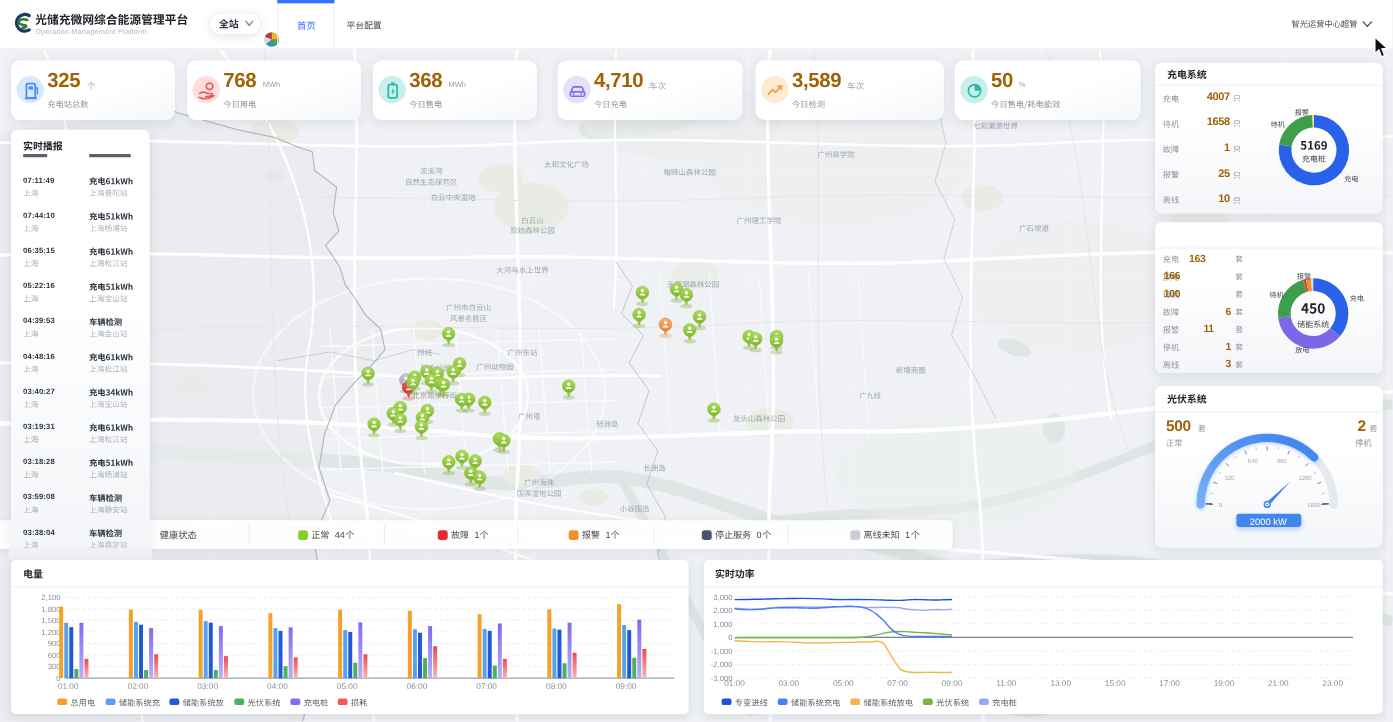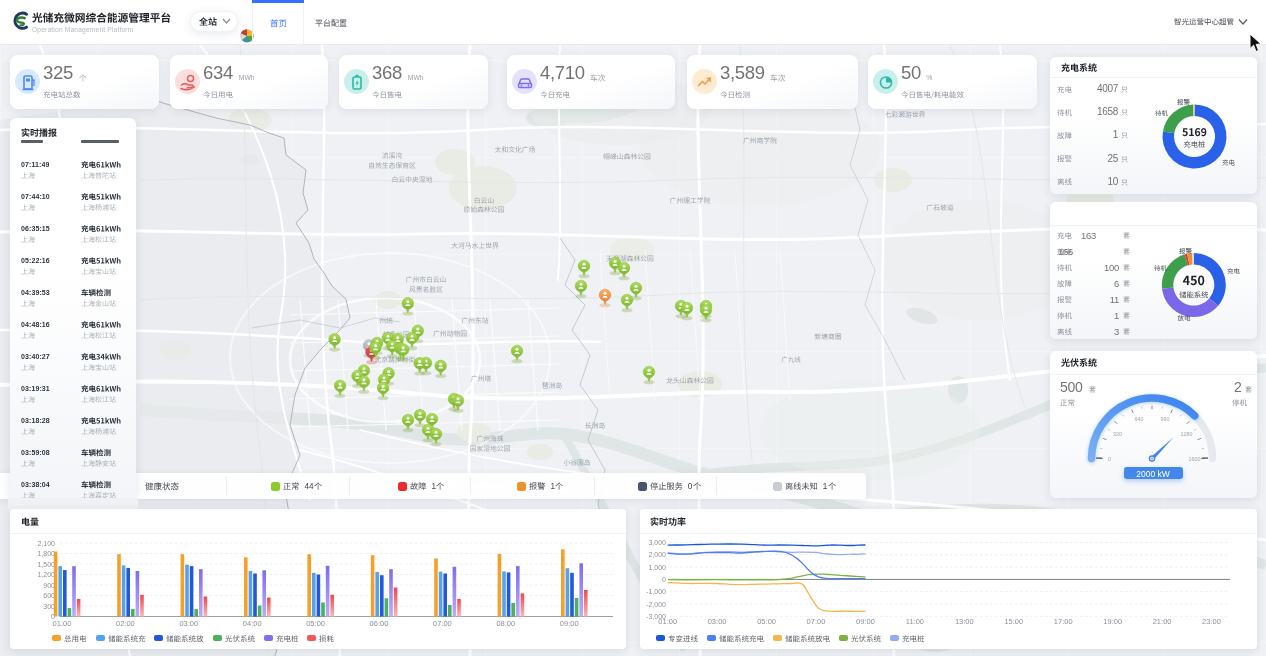--- a/index.html
+++ b/index.html
@@ -1,20 +1,20 @@
 <!DOCTYPE html>
 <html><head><meta charset="utf-8">
 <style>
 *{margin:0;padding:0;box-sizing:border-box}
 html,body{width:1266px;height:656px;overflow:hidden;font-family:"Liberation Sans",sans-serif;background:#eef0f3;position:relative}
 .ct{position:absolute;overflow:visible;pointer-events:none}
 .abs{position:absolute}
 .card{position:absolute;top:55px;height:54px;background:linear-gradient(160deg,#ffffff 55%,#f4f6f9);border-radius:8px;box-shadow:0 2px 10px rgba(40,60,90,.10)}
 .panel{position:absolute;background:linear-gradient(180deg,#ffffff 40%,#f3f5f8);border-radius:6px;box-shadow:0 2px 10px rgba(40,60,90,.12)}
-.num{font-weight:normal;color:#737373;letter-spacing:-0.3px}
+.num{font-weight:bold;color:#a16207;letter-spacing:-0.3px}
 </style></head><body>
 <svg width="0" height="0" style="position:absolute">
     <defs>
       <path id="q0" d="M565 393H686V68Q686 41 693 34Q700 26 724 26Q730 26 742 26Q754 26 769 26Q784 26 796 26Q809 26 816 26Q833 26 842 38Q850 49 854 83Q857 117 859 185Q872 175 892 166Q912 156 932 148Q953 140 969 136Q963 49 948 0Q934 -48 906 -67Q877 -86 827 -86Q818 -86 802 -86Q785 -86 766 -86Q747 -86 731 -86Q715 -86 707 -86Q650 -86 620 -72Q589 -58 577 -24Q565 10 565 67ZM296 388H424Q418 305 404 233Q389 161 356 100Q322 40 260 -8Q198 -57 96 -91Q90 -75 78 -55Q66 -35 52 -16Q37 2 23 14Q112 41 165 78Q218 115 244 162Q270 210 280 266Q291 323 296 388ZM121 766 230 807Q253 770 276 726Q298 682 316 640Q333 599 342 565L225 518Q218 551 202 594Q186 637 164 682Q143 727 121 766ZM769 814 896 771Q874 726 850 681Q826 636 803 595Q780 554 758 523L654 563Q674 597 696 640Q717 683 736 728Q756 774 769 814ZM49 483H953V370H49ZM435 850H557V437H435Z"></path>
       <path id="q1" d="M602 850H711V502H602ZM858 833 964 805Q894 615 779 464Q664 313 516 217Q510 229 496 246Q482 263 467 280Q452 297 441 308Q537 362 616 442Q696 521 758 620Q819 718 858 833ZM497 752H802V652H497ZM464 562H969V454H464ZM610 203H873V118H610ZM560 366H931V-83H825V270H661V-87H560ZM610 50H873V-46H610ZM277 739 356 793Q391 762 426 722Q460 681 477 650L392 590Q377 621 344 664Q311 706 277 739ZM246 539H393V424H246ZM340 -55Q336 -42 326 -24Q317 -6 306 11Q294 28 285 39Q300 49 316 73Q331 97 331 131V539H432V49Q432 49 418 38Q404 27 386 10Q368 -6 354 -24Q340 -41 340 -55ZM340 -55 321 44 349 80 508 168Q512 146 520 118Q529 91 536 75Q479 41 444 19Q409 -3 388 -16Q367 -30 357 -39Q347 -48 340 -55ZM185 855 286 827Q262 741 228 654Q195 567 154 488Q114 410 68 349Q64 363 54 386Q45 408 34 430Q23 453 15 467Q51 515 82 578Q114 641 140 712Q167 782 185 855ZM115 588 215 688 218 687V-87H115Z"></path>
       <path id="q2" d="M552 388H683V85Q683 57 690 50Q697 42 722 42Q728 42 740 42Q753 42 768 42Q783 42 796 42Q809 42 817 42Q834 42 842 54Q851 65 855 98Q859 132 861 198Q875 187 896 177Q916 167 938 159Q959 151 976 146Q970 62 955 14Q940 -33 910 -52Q880 -71 828 -71Q819 -71 802 -71Q784 -71 764 -71Q745 -71 728 -71Q710 -71 702 -71Q643 -71 610 -57Q578 -43 565 -9Q552 25 552 83ZM317 388H451Q445 302 431 228Q417 155 383 94Q349 34 285 -13Q221 -60 116 -93Q109 -76 96 -56Q84 -35 69 -16Q54 4 40 18Q133 43 186 78Q240 114 266 160Q293 205 303 262Q313 319 317 388ZM592 523 692 582Q735 546 782 501Q829 456 870 412Q912 367 937 329L827 261Q804 297 766 343Q727 389 681 436Q635 484 592 523ZM61 699H939V583H61ZM402 826 527 857Q549 826 570 790Q591 753 602 725L472 686Q463 714 442 754Q422 793 402 826ZM150 290Q147 303 140 325Q133 347 124 370Q116 394 109 411Q126 415 142 426Q159 437 178 456Q189 465 208 484Q227 504 250 532Q274 559 298 592Q322 625 343 659L480 618Q443 567 400 518Q357 469 313 427Q269 385 228 353V351Q228 351 216 344Q205 338 189 329Q173 320 162 309Q150 298 150 290ZM150 290 148 383 228 424 812 444Q814 418 820 386Q827 355 832 336Q693 330 592 325Q490 320 419 316Q348 312 302 310Q255 307 226 304Q198 301 180 298Q163 294 150 290Z"></path>
       <path id="q3" d="M511 -5 494 92 522 127 663 206Q667 186 674 161Q681 136 687 121Q620 80 585 56Q550 32 534 18Q519 5 511 -5ZM511 -5Q509 7 502 26Q495 44 487 62Q479 80 471 91Q483 99 493 115Q503 131 503 161V324H596V79Q596 79 583 70Q570 62 554 49Q537 36 524 22Q511 7 511 -5ZM728 652H969V551H682ZM704 849 813 831Q801 737 780 646Q760 556 730 477Q701 398 660 339Q653 351 640 369Q627 387 612 404Q598 422 587 433Q620 482 643 548Q666 615 680 692Q695 768 704 849ZM742 558Q753 468 770 384Q788 300 816 228Q845 156 886 100Q927 44 984 10Q973 0 958 -17Q943 -34 930 -52Q917 -70 908 -85Q849 -41 807 24Q765 89 736 170Q707 252 689 347Q671 442 659 547ZM836 590 938 583Q923 424 889 296Q855 169 793 72Q731 -25 632 -93Q627 -82 615 -66Q603 -49 590 -32Q577 -16 567 -6Q658 50 712 136Q767 222 796 336Q824 450 836 590ZM417 850H504V576H417ZM297 765H374V607H548V765H628V512H297ZM287 461H623V360H287ZM352 324H565V234H352ZM324 324H425V208Q425 164 418 112Q410 59 390 8Q371 -42 333 -82Q326 -71 312 -56Q298 -40 284 -25Q269 -10 259 -3Q288 29 302 66Q316 102 320 140Q324 177 324 210ZM185 850 292 810Q252 745 194 679Q135 613 78 567Q72 579 61 596Q50 614 39 631Q28 648 18 659Q50 684 82 716Q113 749 140 784Q168 819 185 850ZM201 639 304 602Q276 542 238 480Q200 417 158 360Q116 304 75 262Q70 275 58 296Q47 317 34 338Q21 359 11 371Q64 421 116 493Q167 565 201 639ZM132 421 241 529V528V-90H132Z"></path>
       <path id="q4" d="M379 638 485 626Q461 435 410 282Q358 129 267 29Q258 37 241 49Q224 61 206 74Q188 86 175 92Q236 151 276 234Q316 317 341 420Q366 522 379 638ZM653 636 760 625Q735 430 682 275Q629 120 535 20Q525 28 508 40Q491 53 473 65Q455 77 442 84Q505 142 547 226Q589 310 614 414Q640 518 653 636ZM188 498 255 570Q292 531 330 487Q368 443 404 399Q441 355 472 314Q503 274 524 242L452 158Q431 191 401 234Q371 276 335 322Q299 368 262 414Q224 459 188 498ZM470 499 542 565Q581 525 620 478Q660 432 694 384Q729 337 757 292Q785 247 804 209L725 133Q708 171 680 218Q653 264 618 314Q584 363 546 410Q508 458 470 499ZM77 794H880V681H197V-88H77ZM805 794H925V55Q925 5 912 -23Q899 -51 867 -65Q834 -80 785 -84Q736 -88 664 -87Q662 -70 654 -48Q647 -26 638 -4Q629 18 619 34Q651 32 684 31Q716 30 742 30Q767 30 777 30Q792 31 798 37Q805 43 805 57Z"></path>
       <path id="q5" d="M482 548H861V445H482ZM386 367H956V263H386ZM392 735H953V542H834V633H505V542H392ZM623 322H740V31Q740 -9 732 -32Q723 -55 696 -68Q669 -80 634 -83Q598 -86 551 -85Q548 -61 538 -32Q529 -2 518 21Q545 20 572 20Q598 20 606 20Q623 20 623 34ZM476 221 586 185Q566 147 540 106Q513 64 486 26Q458 -11 433 -39Q422 -29 404 -16Q387 -4 369 8Q351 21 337 29Q375 66 413 118Q451 171 476 221ZM767 180 868 222Q889 190 912 153Q934 116 953 80Q972 45 983 17L875 -31Q865 -3 848 34Q830 70 808 108Q787 147 767 180ZM589 830 705 858Q723 825 739 786Q755 747 762 718L640 686Q635 715 620 756Q605 797 589 830ZM66 169Q63 179 58 198Q52 216 44 235Q37 254 31 268Q50 272 68 288Q87 305 110 332Q122 345 146 376Q169 407 198 449Q226 491 255 540Q284 590 309 641L400 583Q345 486 276 390Q207 295 136 224V221Q136 221 126 216Q115 211 101 203Q87 195 76 186Q66 177 66 169ZM66 169 59 262 108 298 360 339Q357 317 356 288Q355 258 356 239Q272 223 218 212Q165 200 135 193Q105 186 90 180Q75 175 66 169ZM58 413Q56 424 50 444Q43 463 36 484Q28 504 21 518Q37 522 50 538Q64 553 80 577Q88 589 104 616Q119 644 138 682Q156 720 174 764Q191 808 205 851L311 801Q288 743 256 684Q224 624 189 570Q154 515 119 471V469Q119 469 110 463Q101 457 88 448Q76 440 67 430Q58 421 58 413ZM58 413 55 494 103 526 269 538Q265 517 262 490Q258 463 258 445Q203 440 167 436Q131 431 110 428Q88 424 76 420Q65 417 58 413ZM33 68Q95 80 184 100Q272 120 364 141L376 42Q293 19 208 -4Q124 -26 54 -46Z"></path>
       <path id="q6" d="M251 527H752V416H251ZM238 67H755V-44H238ZM185 330H834V-84H705V225H308V-88H185ZM509 854 616 799Q555 711 475 636Q395 560 303 498Q211 437 116 393Q102 419 78 450Q54 480 28 503Q121 539 212 592Q302 644 379 710Q456 777 509 854ZM550 785Q654 681 762 619Q870 557 980 518Q957 497 934 466Q910 436 898 407Q822 443 748 486Q675 528 600 588Q526 648 447 733Z"></path>
@@ -996,21 +996,21 @@
       </g>
     </g>
   </svg>
 <div class="card" style="left:170px;width:158px"></div>
 <div class="abs" style="left:175px;top:69px;width:25px;height:25px;border-radius:50%;background:#fbdedd"></div>
 <svg class="abs" style="left:177px;top:70.5px" width="22" height="22" viewBox="0 0 22 22">
     <circle cx="13.5" cy="7.5" r="3" fill="none" stroke="#e85b5b" stroke-width="1.5"></circle>
     <path d="M4.5,14 C7,12 9,12.5 11.5,14 L15,14 C16.5,14 16.5,16 15,16.2 L10,17" fill="none" stroke="#e85b5b" stroke-width="1.5" stroke-linecap="round"></path>
     <path d="M4,17.5 C8,19.5 13,19 17.5,16" fill="none" stroke="#e85b5b" stroke-width="1.5" stroke-linecap="round"></path>
   </svg>
-<div class="abs num" style="left:203px;top:64px;font-size:18.5px;line-height:1">634</div>
+<div class="abs num" style="left:203px;top:64px;font-size:18.5px;line-height:1">768</div>
 <div class="abs" style="left:238.8px;top:74px;font-size:6.8px;color:#9aa0a8">MWh</div>
 <svg class="ct" style="left:203.0px;top:90.0px" width="32" height="11">
     <g transform="translate(0,7.5)">
       <g transform="scale(0.0075,-0.0075)" fill="#8a9099">
         <use href="#q35" x="0"></use>
         <use href="#q36" x="1000"></use>
         <use href="#q37" x="2000"></use>
         <use href="#q31" x="3000"></use>
       </g>
     </g>
@@ -1748,21 +1748,21 @@
     </g>
   </svg>
 <svg class="ct" style="left:1057.0px;top:262.8px" width="17" height="11">
     <g transform="translate(0,7.5)">
       <g transform="scale(0.0075,-0.0075)" fill="#8a9099">
         <use href="#q100" x="0"></use>
         <use href="#q101" x="1000"></use>
       </g>
     </g>
   </svg>
-<div class="abs num" style="left:1058px;top:263.0px;width:61px;text-align:right;font-size:9.5px;line-height:1">100</div>
+<div class="abs num" style="left:1058px;top:263.0px;width:61px;text-align:left;font-size:9.5px;line-height:1">100</div>
 <svg class="ct" style="left:1123.0px;top:263.3px" width="9" height="10">
     <g transform="translate(0,7)">
       <g transform="scale(0.0070,-0.0070)" fill="#8a9099">
         <use href="#q104" x="0"></use>
       </g>
     </g>
   </svg>
 <svg class="ct" style="left:1057.0px;top:278.8px" width="17" height="11">
     <g transform="translate(0,7.5)">
       <g transform="scale(0.0075,-0.0075)" fill="#8a9099">
@@ -1780,21 +1780,21 @@
     </g>
   </svg>
 <svg class="ct" style="left:1057.0px;top:294.8px" width="17" height="11">
     <g transform="translate(0,7.5)">
       <g transform="scale(0.0075,-0.0075)" fill="#8a9099">
         <use href="#q55" x="0"></use>
         <use href="#q56" x="1000"></use>
       </g>
     </g>
   </svg>
-<div class="abs num" style="left:1058px;top:295.0px;width:61px;text-align:right;font-size:9.5px;line-height:1">11</div>
+<div class="abs num" style="left:1094px;top:295.0px;width:61px;text-align:left;font-size:9.5px;line-height:1">11</div>
 <svg class="ct" style="left:1123.0px;top:295.3px" width="9" height="10">
     <g transform="translate(0,7)">
       <g transform="scale(0.0070,-0.0070)" fill="#8a9099">
         <use href="#q104" x="0"></use>
       </g>
     </g>
   </svg>
 <svg class="ct" style="left:1057.0px;top:310.8px" width="17" height="11">
     <g transform="translate(0,7.5)">
       <g transform="scale(0.0075,-0.0075)" fill="#8a9099">

